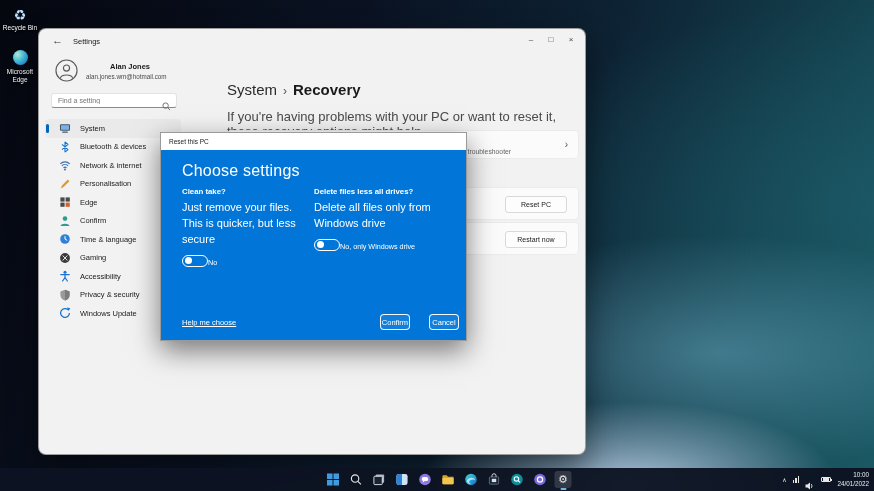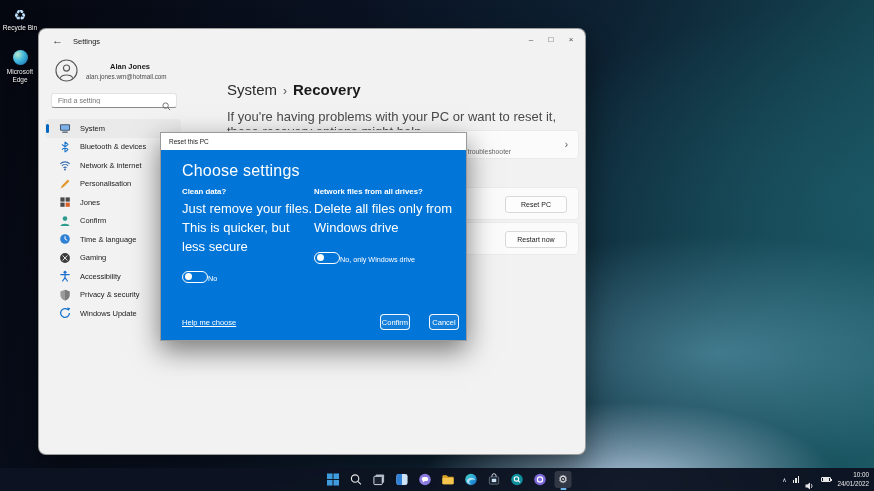--- a/index.html
+++ b/index.html
@@ -75,21 +75,21 @@
   .dialog { position:absolute; left:160px; top:132px; width:307px; height:209px; z-index:4;
     background:#0276d8; border:1px solid #9a9a9a; box-shadow:0 10px 26px rgba(0,0,0,.5); }
   .dlg-titlebar { position:absolute; left:0; top:0; right:0; height:17px; background:#fff; }
   .dlg-title { position:absolute; left:8px; top:5px; font-size:6.5px; color:#222; }
   .dlg-body { position:absolute; left:0; top:17px; right:0; bottom:0; color:#fff; }
   .dlg-heading { position:absolute; left:21px; top:12px; font-size:16px; font-weight:300; letter-spacing:.2px; }
   .opt-col { position:absolute; top:37px; }
   .opt-col.left { left:21px; width:132px; }
   .opt-col.right { left:153px; width:142px; }
   .opt-q { font-size:7.8px; font-weight:bold; margin-bottom:4px; }
-  .opt-desc { font-size:13px; line-height:1.45; margin-bottom:14px; }
+  .opt-desc { font-size:11px; line-height:1.45; margin-bottom:7px; }
   .toggle-row { display:flex; align-items:flex-end; gap:0; cursor:pointer; }
   .toggle { position:relative; width:26px; height:12px; border:1px solid #fff; border-radius:7px; flex:0 0 auto; }
   .toggle .knob { position:absolute; left:2px; top:1.5px; width:7px; height:7px; border-radius:50%; background:#fff; }
   .toggle-label { font-size:7.2px; }
   .help-link { position:absolute; left:21px; bottom:13px; font-size:7.5px; color:#fff;
     text-decoration:underline; cursor:pointer; }
   .dlg-btn { position:absolute; bottom:10px; width:30px; height:16px; background:rgba(255,255,255,.07);
     border:1px solid rgba(255,255,255,.95); border-radius:4px; color:#fff; font-size:7.5px;
     font-family:inherit; cursor:pointer; }
   .btn-confirm { right:56px; }
@@ -205,21 +205,21 @@
       </div>
       <div class="nav-item">
         <span class="nicon">
             <svg viewBox="0 0 12 12">
               <rect x="1.4" y="1.4" width="4.2" height="4.2" fill="#4a4a4a"></rect>
               <rect x="6.6" y="1.4" width="4.2" height="4.2" fill="#4a4a4a"></rect>
               <rect x="1.4" y="6.6" width="4.2" height="4.2" fill="#4a4a4a"></rect>
               <rect x="6.6" y="6.6" width="4.2" height="4.2" fill="#d8622a"></rect>
             </svg>
           </span>
-        <span class="nlabel">Jones</span>
+        <span class="nlabel">Edge</span>
       </div>
       <div class="nav-item">
         <span class="nicon">
             <svg viewBox="0 0 12 12">
               <circle cx="6" cy="3.6" r="2.3" fill="#2e9b8f"></circle>
               <path d="M1.6 11 C1.6 7.9 10.4 7.9 10.4 11 Z" fill="#2e9b8f"></path>
             </svg>
           </span>
         <span class="nlabel">Confirm</span>
       </div>
@@ -300,32 +300,32 @@
 </div>
 
 <div class="dialog">
   <div class="dlg-titlebar">
     <span class="dlg-title">Reset this PC</span>
   </div>
   <div class="dlg-body">
     <div class="dlg-heading">Choose settings</div>
 
     <div class="opt-col left">
-      <div class="opt-q">Clean data?</div>
+      <div class="opt-q">Clean take?</div>
       <div class="opt-desc">Just remove your files. This is quicker, but less secure</div>
       <div class="toggle-row">
         <span class="toggle">
             <span class="knob"></span>
           </span>
         <span class="toggle-label">No</span>
       </div>
     </div>
 
     <div class="opt-col right">
-      <div class="opt-q">Network files from all drives?</div>
+      <div class="opt-q">Delete files less all drives?</div>
       <div class="opt-desc">Delete all files only from Windows drive</div>
       <div class="toggle-row">
         <span class="toggle">
             <span class="knob"></span>
           </span>
         <span class="toggle-label">No, only Windows drive</span>
       </div>
     </div>
 
     <span class="help-link">Help me choose</span>

